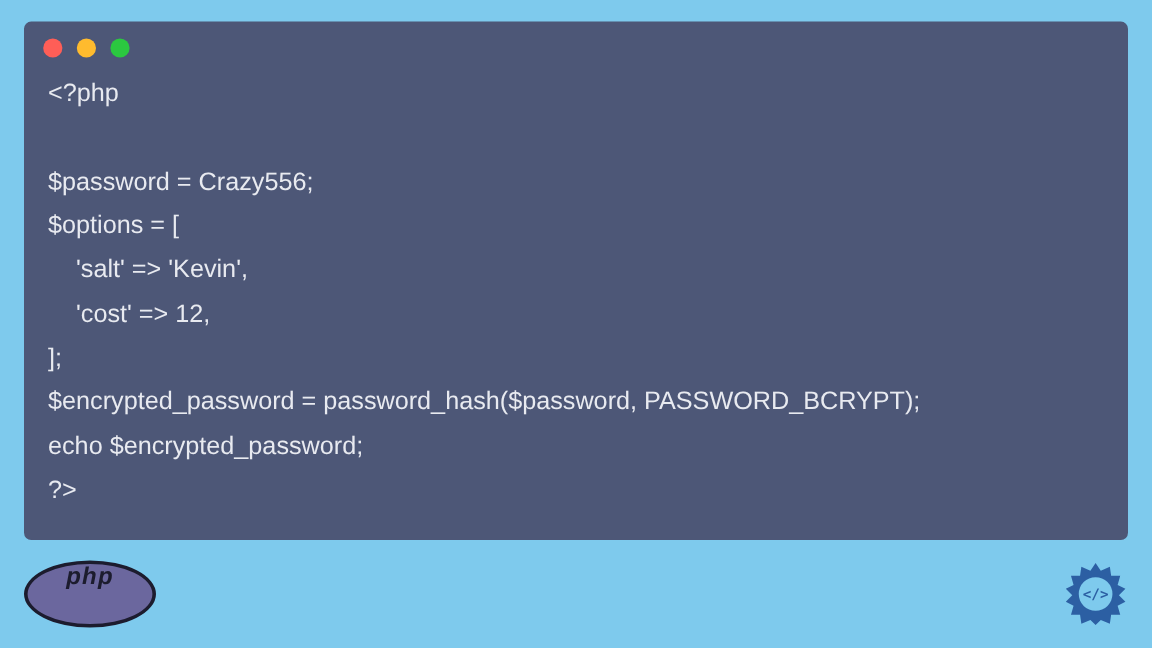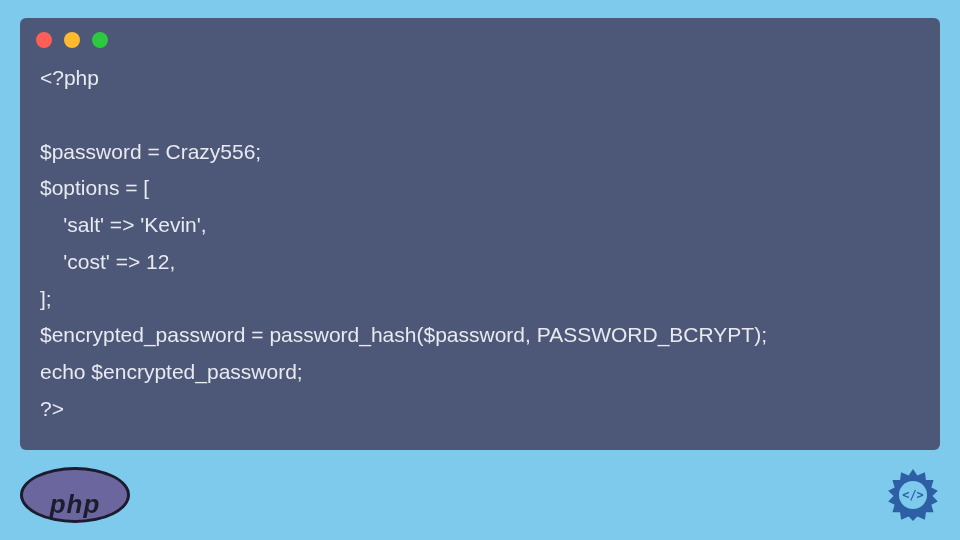--- a/index.html
+++ b/index.html
@@ -53,25 +53,25 @@
     align-items: center;
     height: 62px;
   }
   .php-badge {
     width: 110px;
     height: 56px;
     background: #6b679e;
     border: 3px solid #1c1c2e;
     border-radius: 50%;
     display: flex;
-    align-items: flex-end;
+    align-items: flex-start;
     justify-content: center;
     color: #1c1c2e;
     font-weight: 900;
-    font-size: 26px;
+    font-size: 20px;
     letter-spacing: 1px;
     font-style: italic;
   }
   .delft {
     display: flex;
     align-items: center;
     gap: 6px;
   }
   .delft-text {
     color: #2d4a66;

